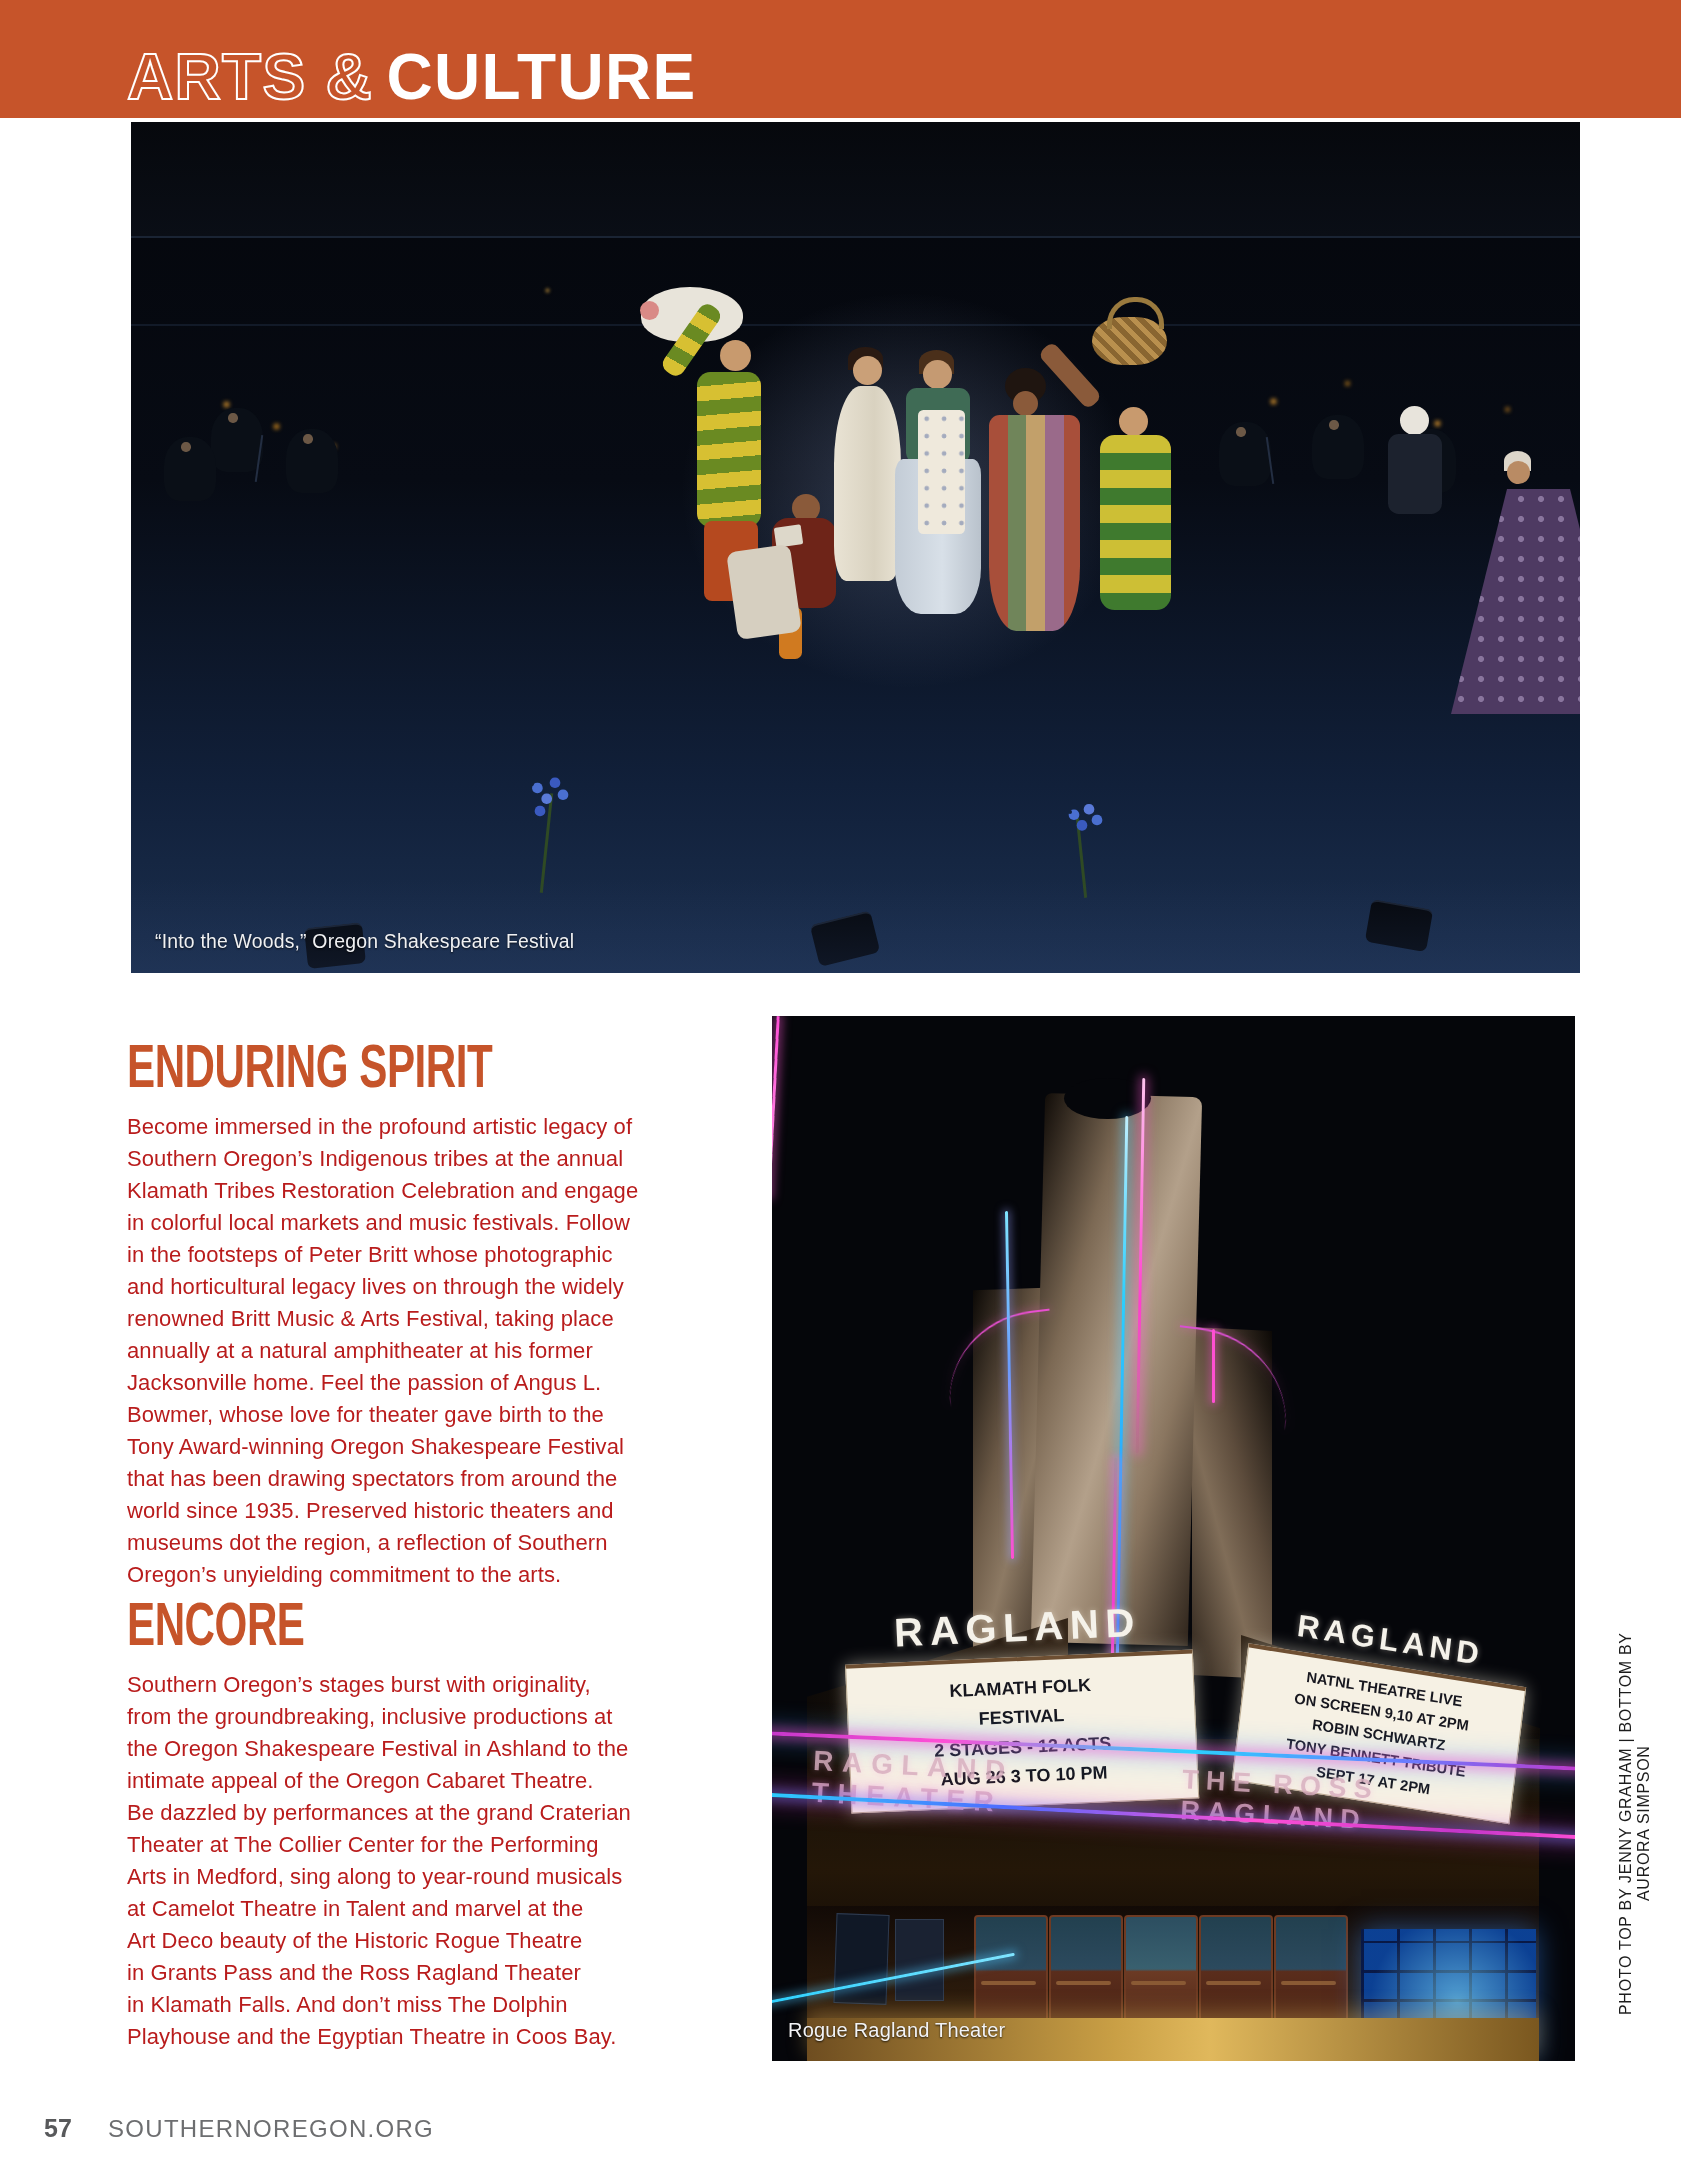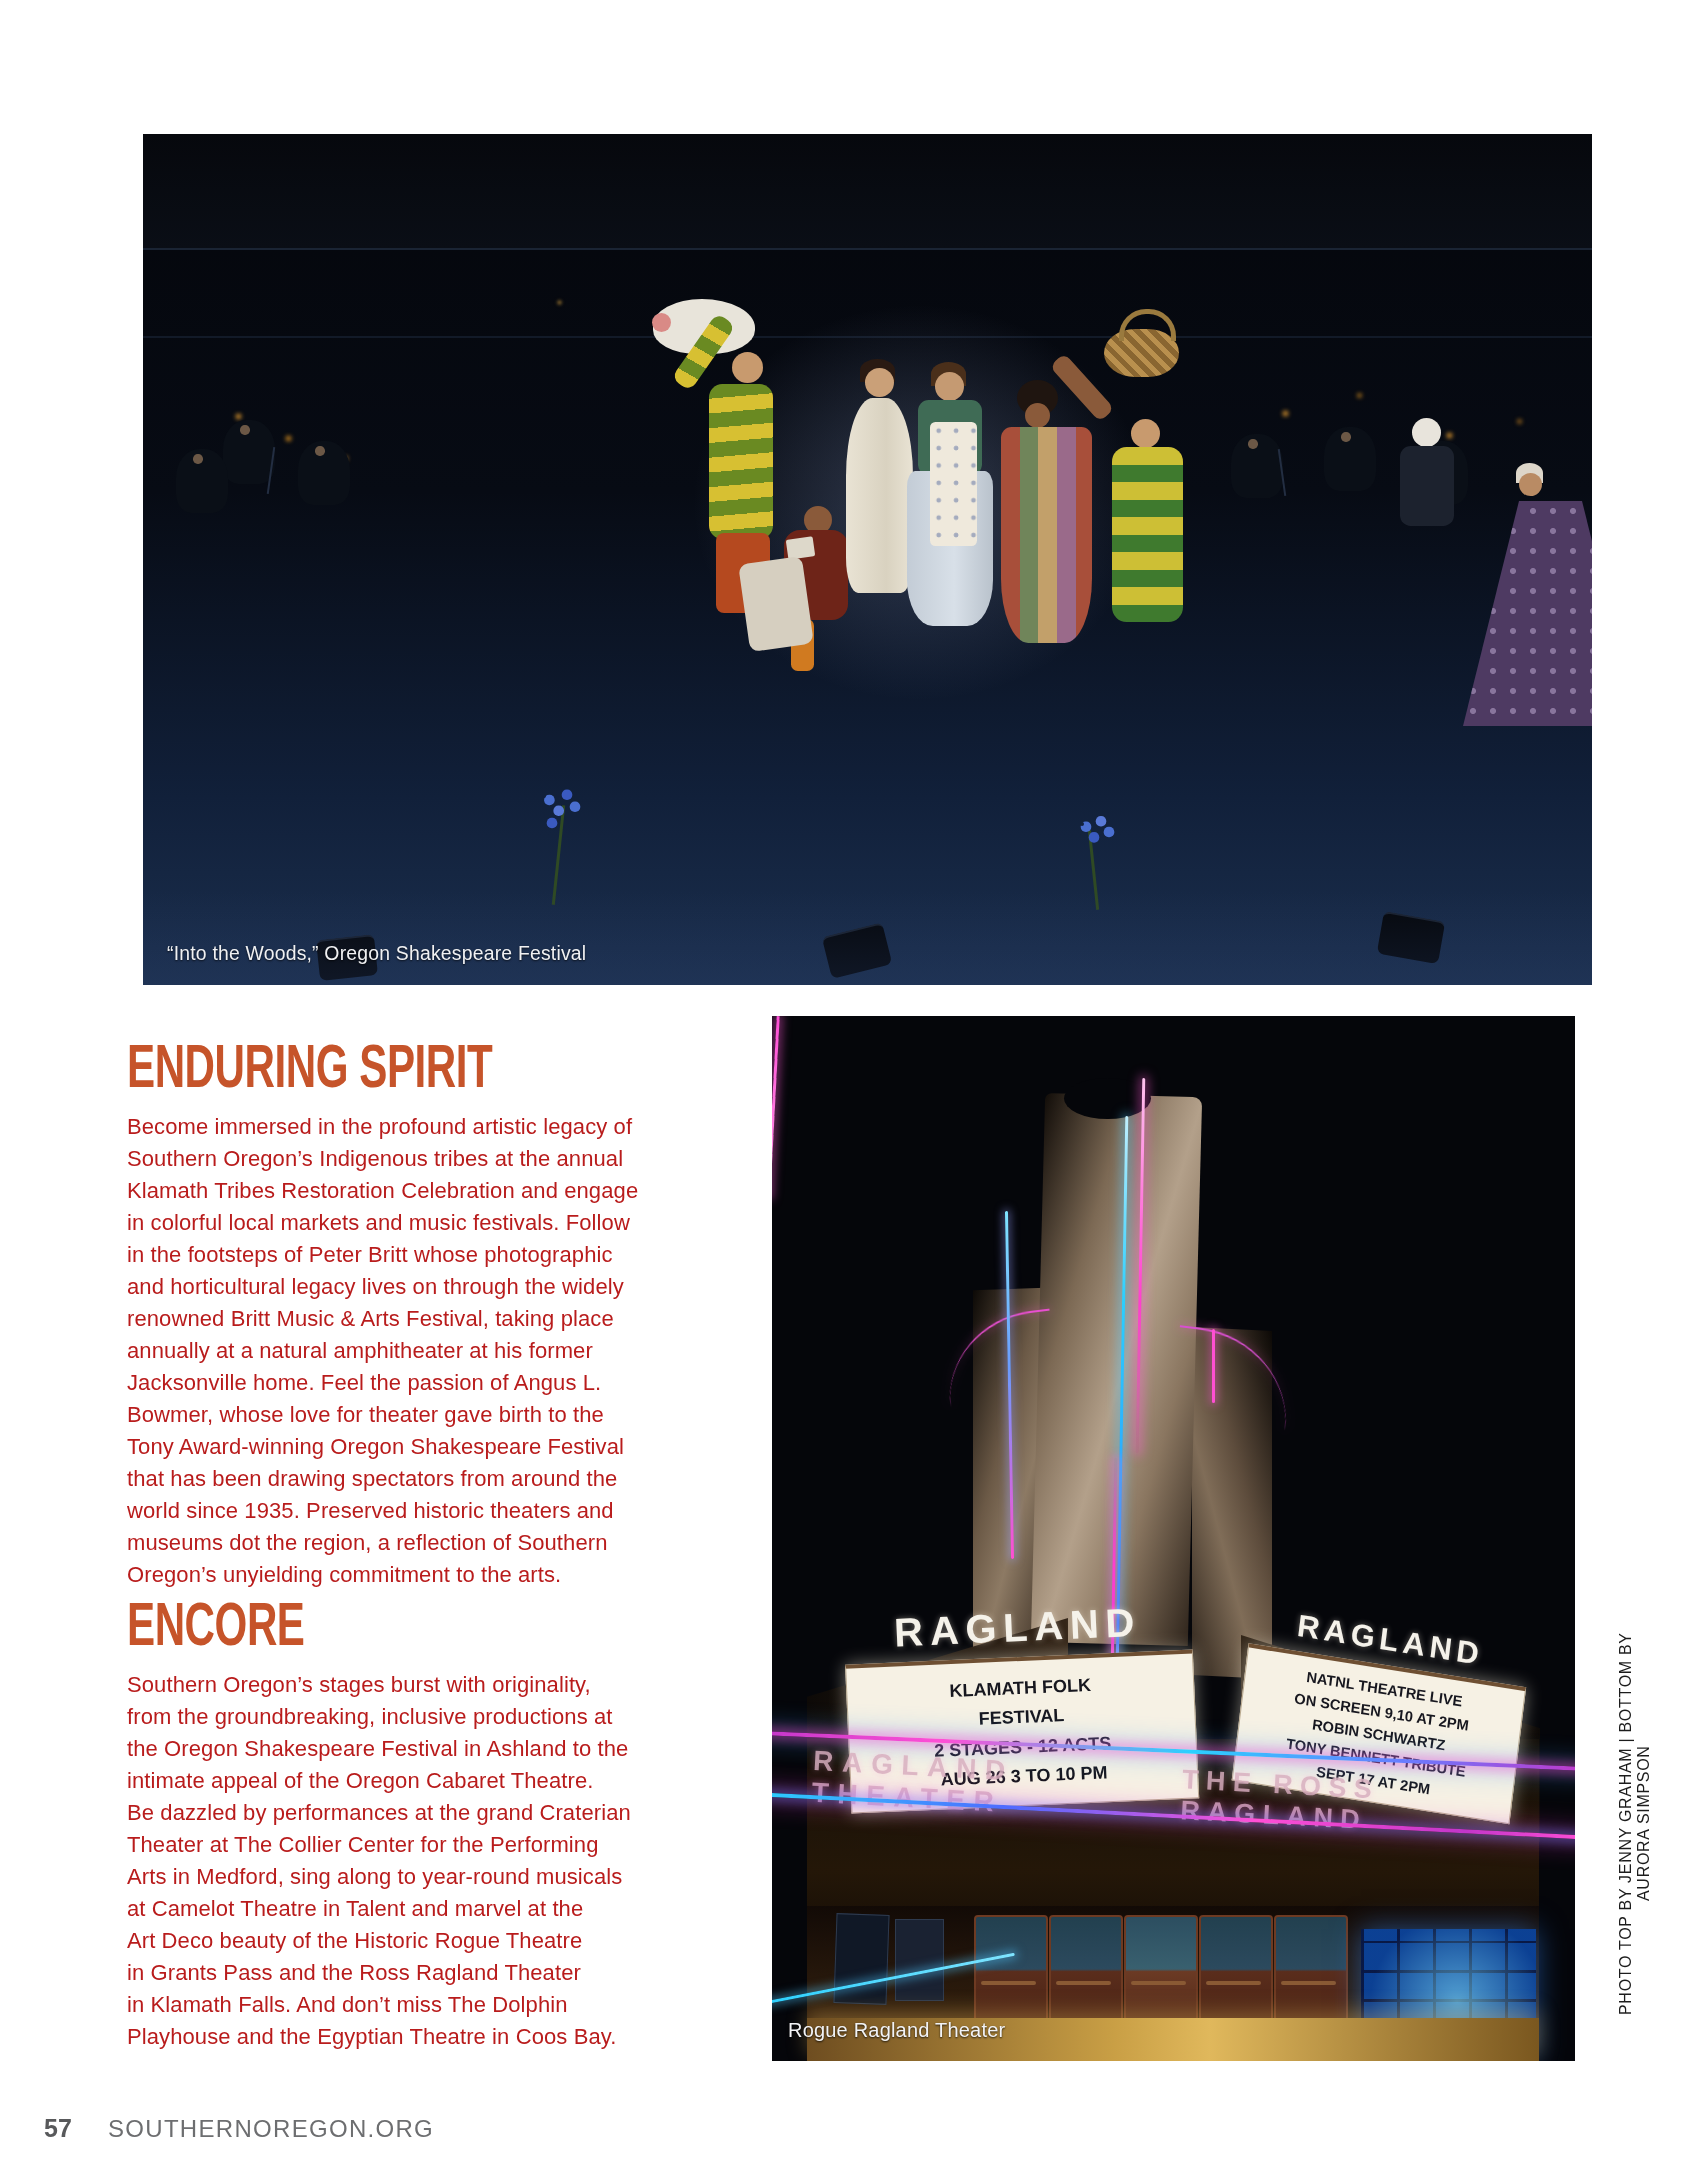--- a/index.html
+++ b/index.html
@@ -7,21 +7,21 @@
         font-family:"Liberation Sans",sans-serif;}
 
   
   .band{position:absolute;left:0;top:0;width:1681px;height:118px;background:#C6542A;}
   .band-title{position:absolute;left:127px;bottom:6.7px;font-weight:700;font-size:64px;
               line-height:67px;letter-spacing:1.3px;white-space:nowrap;}
   .band-title .outline{color:transparent;-webkit-text-stroke:2px #ffffff;margin-right:13.4px;}
   .band-title .solid{color:#ffffff;}
 
   
-  .photo-top{position:absolute;left:127px;top:118px;width:1449px;height:851px;margin:16px;
+  .photo-top{position:absolute;left:127px;top:118px;width:1449px;height:851px;margin:4px;
              background:linear-gradient(180deg,#04060b 0%,#070b14 42%,#11203a 78%,#1b2f4e 100%);
              overflow:hidden;}
   .balcony{position:absolute;left:0;top:0;width:100%;height:115px;
            background:linear-gradient(180deg,#06080d,#0a0e16);}
   .rail{position:absolute;left:0;width:100%;height:2px;background:#1a2434;}
   .center-glow{position:absolute;left:462px;top:94px;width:629px;height:549px;
                background:radial-gradient(closest-side,rgba(150,170,215,.30),rgba(150,170,215,0) 72%);}
   .glow-dots{position:absolute;left:0;top:0;width:3.3px;height:3.3px;border-radius:50%;background:transparent;
              box-shadow:94px 281px 4px 1.3px #d9952f,144px 303px 4px 1.3px #c9861f,64px 338px 4px 0.7px #b97a1f,
              201px 323px 4px 0.7px #d9952f,1141px 278px 4px 1.3px #d9952f,1215px 260px 4px 0.7px #c9861f,
@@ -135,20 +135,25 @@
   
   .footer{position:absolute;left:44px;top:2114px;color:#6D6E70;}
   .folio{position:absolute;left:0;top:0;font-weight:700;font-size:25px;color:#58595B;}
   .site{position:absolute;left:64px;top:0.7px;font-weight:400;font-size:24px;letter-spacing:1.3px;color:#6D6E70;}
 </style>
 </head>
 <body>
 
 <div class="page">
 
+  <header class="band">
+    <div class="band-title">
+      <span class="outline">ARTS &amp;</span><span class="solid">CULTURE</span>
+    </div>
+  </header>
 
   <figure class="photo-top">
     <div class="balcony"></div>
     <div class="rail" style="top:114px"></div>
     <div class="rail" style="top:202px;background:#121a28"></div>
     <div class="center-glow"></div>
     <div class="glow-dots"></div>
 
     <div class="musician" style="left:80px;top:286px"></div>
     <div class="musician" style="left:155px;top:307px"></div>

